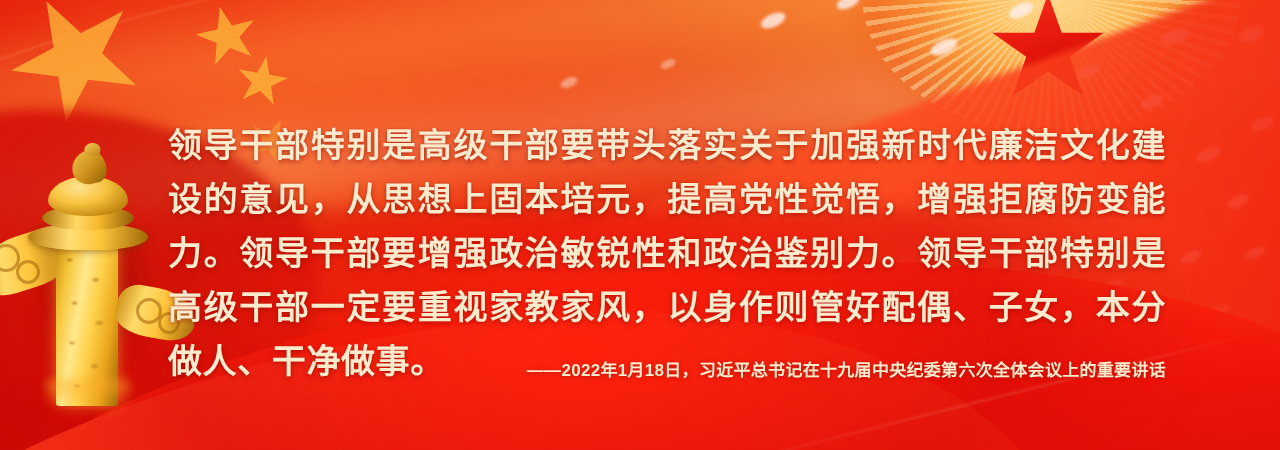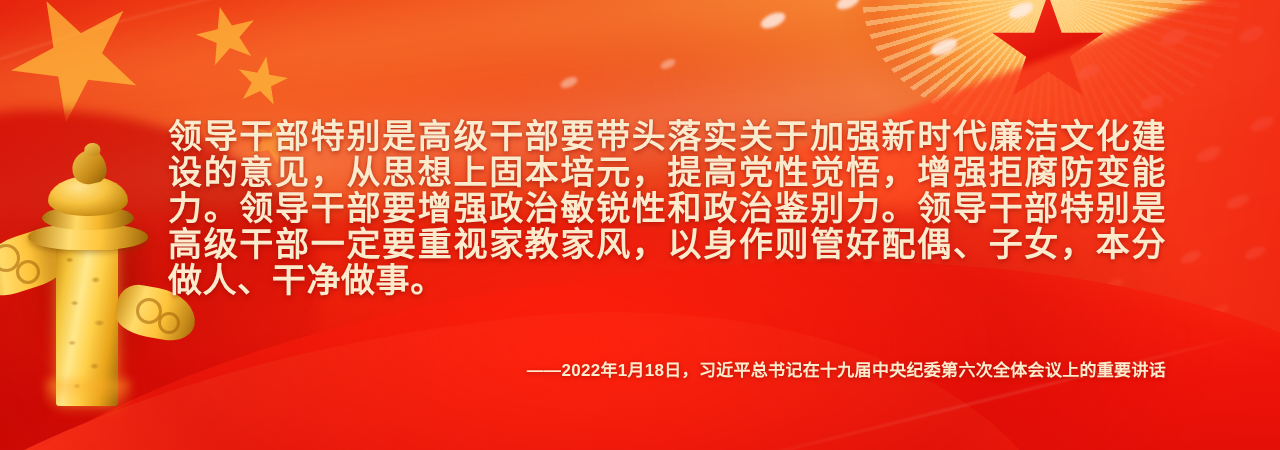--- a/index.html
+++ b/index.html
@@ -231,21 +231,21 @@
   
   #content{
     position:absolute;left:0;top:0;width:1280px;height:450px;
     z-index:20;
   }
   #quote{
     position:absolute;left:168px;top:118px;width:998px;
     color:#FBEACB;
     font-size:34px;
     font-weight:700;
-    line-height:36px;
+    line-height:54px;
     letter-spacing:.6px;
     text-align:justify;
     text-shadow:0 2px 5px rgba(140,10,4,.55), 0 0 1px rgba(160,20,6,.6);
     white-space:pre-wrap;
   }
   #attribution{
     position:absolute;left:168px;top:356px;width:998px;
     text-align:right;
     color:#FCEBCC;
     font-size:17px;

